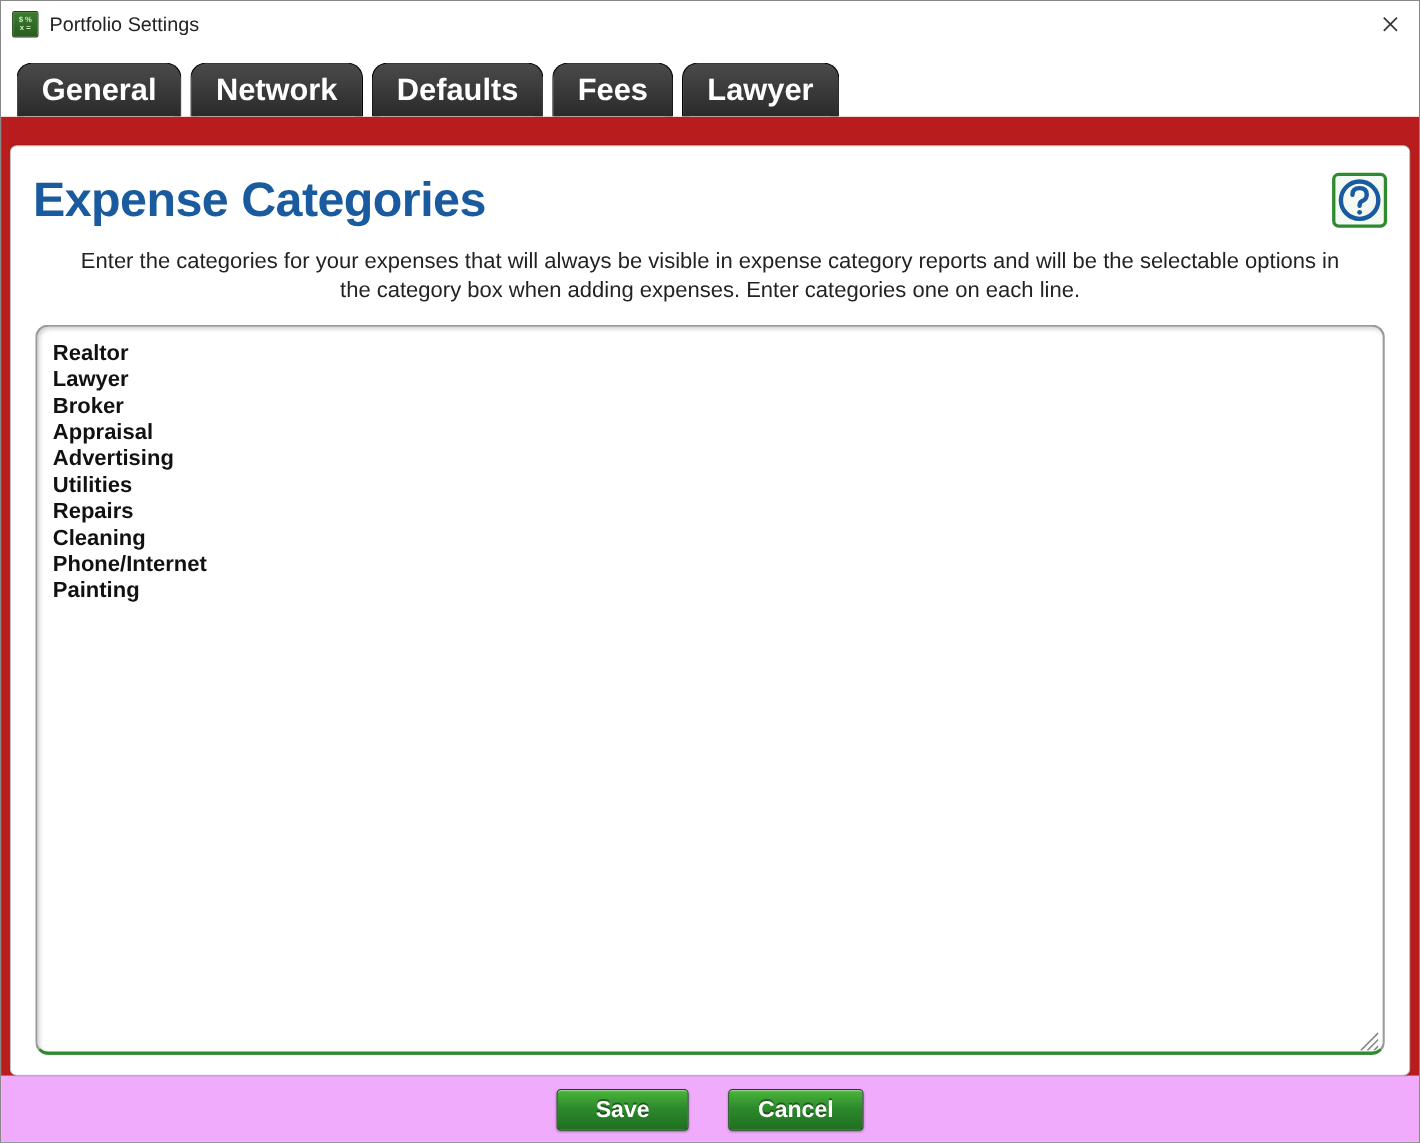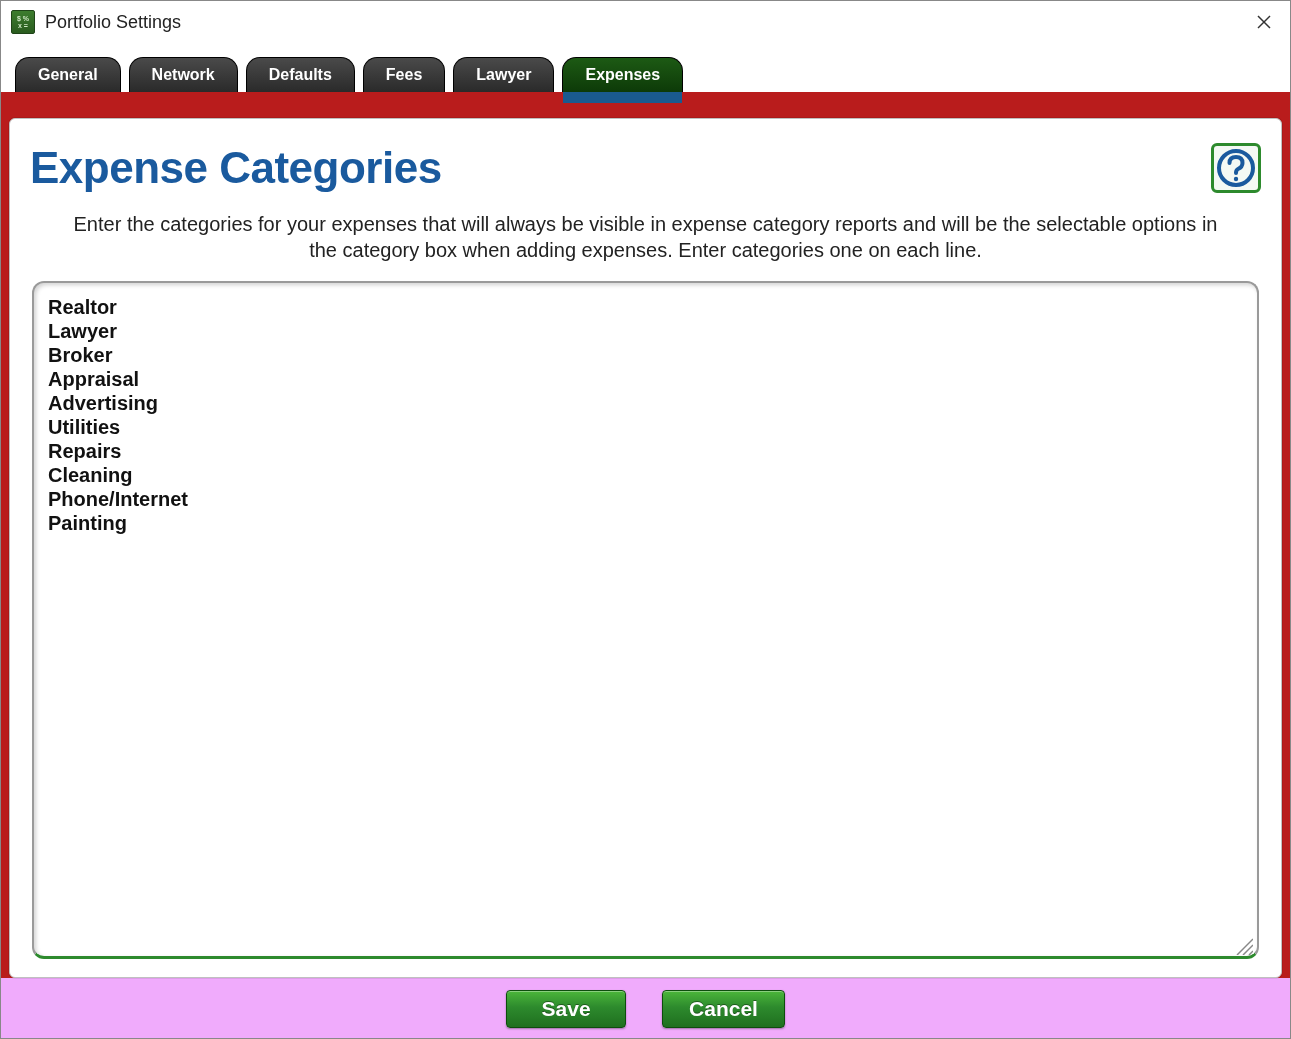--- a/index.html
+++ b/index.html
@@ -78,21 +78,21 @@
       padding: 14px 14px 0 14px;
       background: #fff;
       position: relative;
     }
     
     .tab {
       padding: 8px 22px;
       background: linear-gradient(180deg, #4a4a4a 0%, #2a2a2a 100%);
       color: #fff;
       font-weight: bold;
-      font-size: 16px;
+      font-size: 28px;
       border-top-left-radius: 14px;
       border-top-right-radius: 14px;
       cursor: pointer;
       border: 1px solid #000;
       border-bottom: none;
       position: relative;
     }
     
     .tab.active {
       background: linear-gradient(180deg, #1d5a14 0%, #0d3a08 100%);
@@ -248,21 +248,20 @@
       </svg>
     </div>
   </div>
 
   <div class="tab-strip">
     <div class="tab">General</div>
     <div class="tab">Network</div>
     <div class="tab">Defaults</div>
     <div class="tab">Fees</div>
     <div class="tab">Lawyer</div>
-    <div class="tab active">Expenses</div>
   </div>
 
   <div class="content-wrap">
     <div class="content-panel">
 
       <div class="panel-header">
         <h1 class="page-title">Expense Categories</h1>
         <div class="help-btn">
           <svg viewBox="0 0 40 40">
             <circle cx="20" cy="20" r="17" fill="none" stroke="#1a5a9e" stroke-width="4"></circle>

